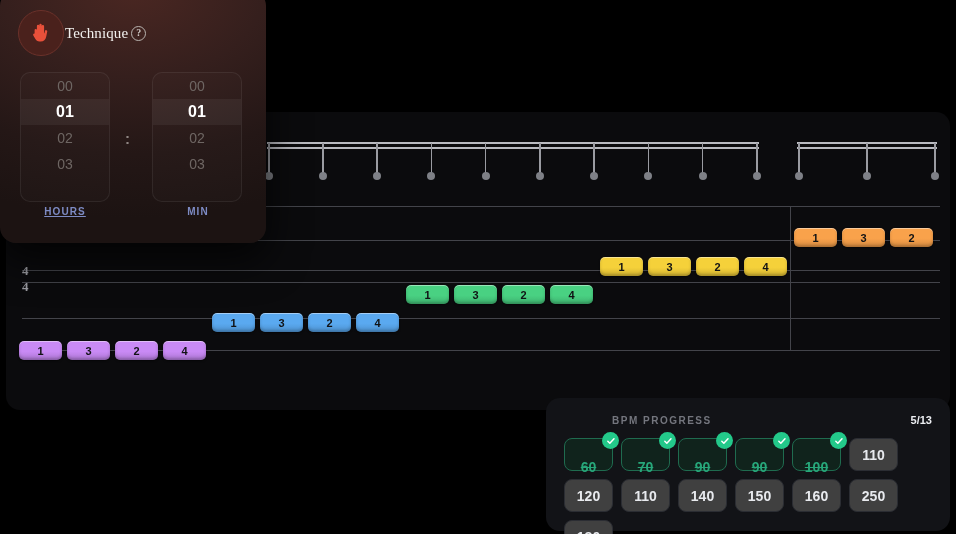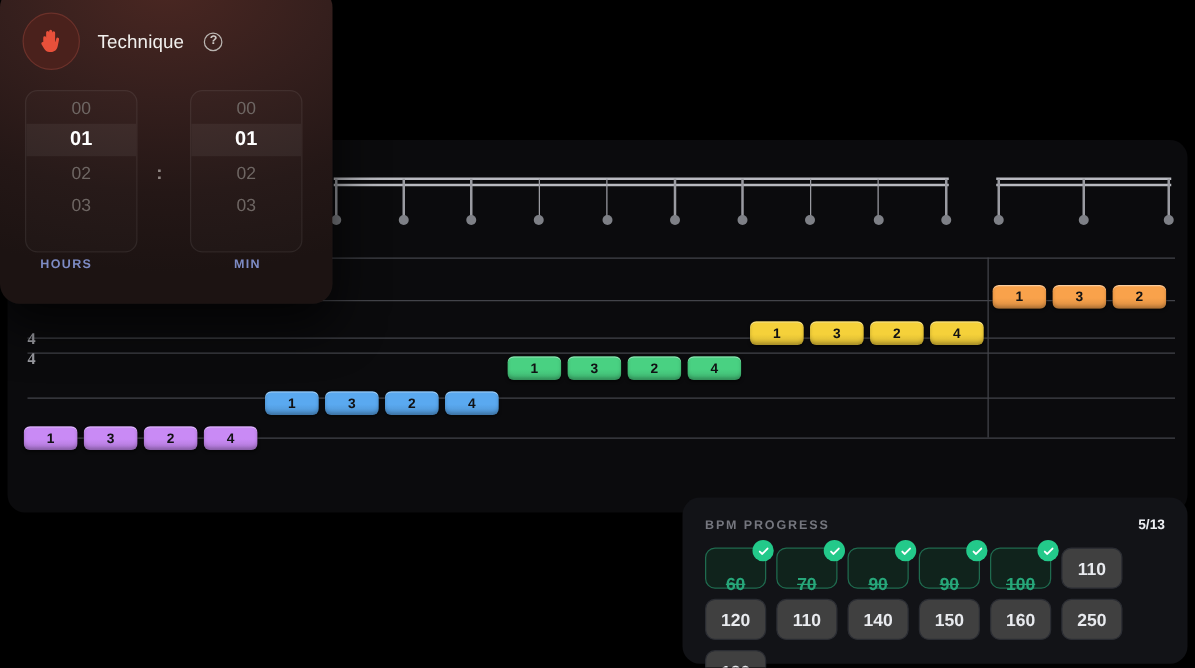--- a/index.html
+++ b/index.html
@@ -91,21 +91,21 @@
     width: 266px; height: 253px;
     border-radius: 16px;
     background:
       radial-gradient(130% 90% at 50% 0%, #4a2722 0%, #351f1d 38%, #241716 72%, #1c1312 100%);
     box-shadow: 0 16px 40px rgba(0,0,0,0.75);
     overflow: hidden;
   }
   .technique-header {
     position: absolute;
     left: 18px; top: 20px;
-    display: flex; align-items: center; gap: 14px;
+    display: flex; align-items: center; gap: 1px; font-family: Liberation Serif, serif;
   }
   .hand-badge {
     width: 46px; height: 46px;
     border-radius: 50%;
     background: #4a211c;
     border: 1px solid #6b312a;
     display: flex; align-items: center; justify-content: center;
   }
   .technique-title {
     color: #f2f0ee;
@@ -150,21 +150,21 @@
   }
   .wheel-label {
     position: absolute;
     width: 90px;
     text-align: center;
     font-size: 10px;
     font-weight: 700;
     letter-spacing: 1.1px;
     color: #7d8bc4;
   }
-  .wheel-label.hours { left: 8px; top: 216px; }
+  .wheel-label.hours { left: 20px; top: 216px; text-decoration: underline; }
   .wheel-label.min   { left: 153px; top: 216px; }
   .colon {
     position: absolute;
     left: 125px; top: 140px;
     color: #8f8683;
     font-size: 15px;
     font-weight: 700;
   }
 
   
@@ -177,20 +177,21 @@
     padding: 16px 18px;
   }
   .bpm-head {
     display: flex; align-items: center; justify-content: space-between;
     margin-bottom: 12px;
   }
   .bpm-title {
     font-size: 10px; font-weight: 700;
     letter-spacing: 1.5px;
     color: #74767e;
+    margin-left: 48px;
   }
   .bpm-count {
     font-size: 11px; font-weight: 700;
     color: #eceef2;
   }
   .bpm-grid {
     display: flex; flex-wrap: wrap; gap: 8px;
   }
   .bpm-chip {
     position: relative;

